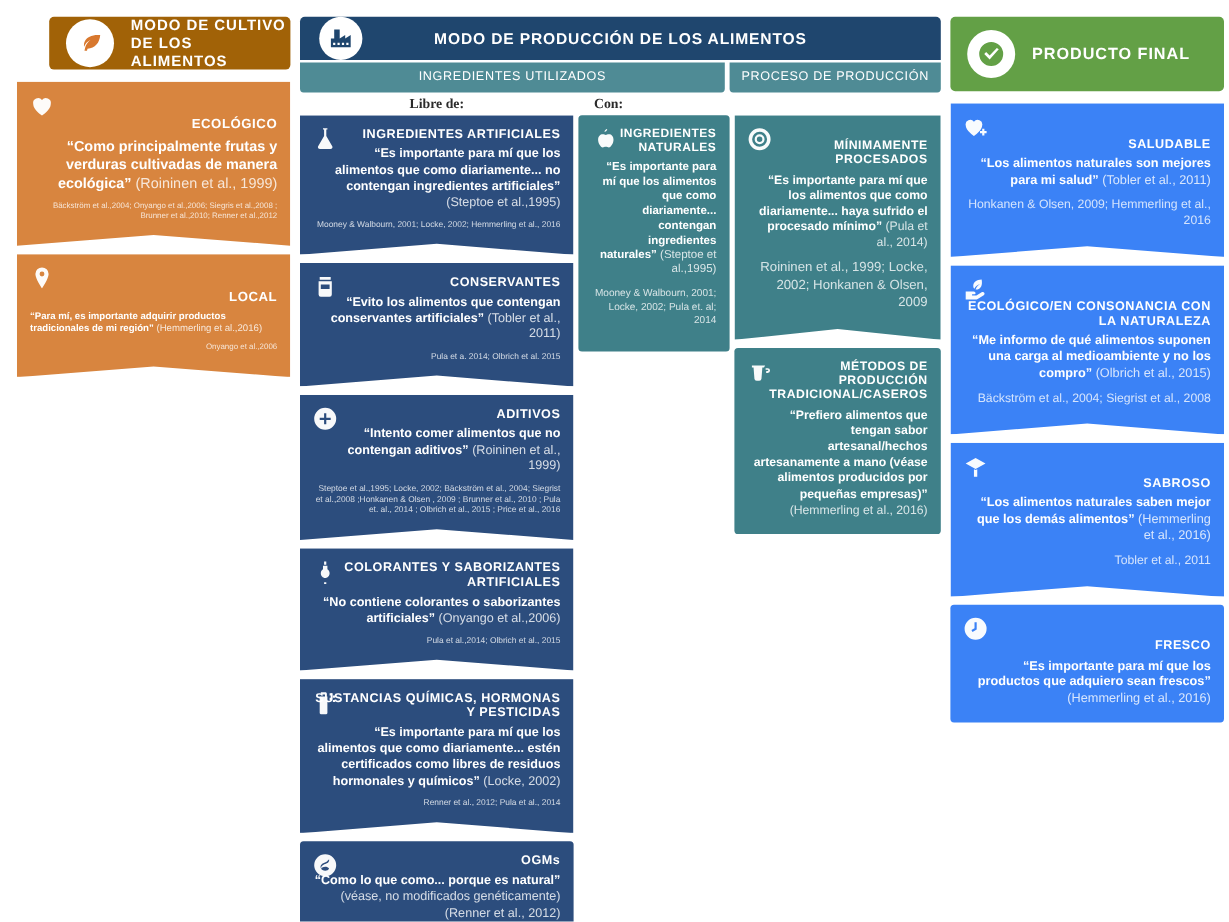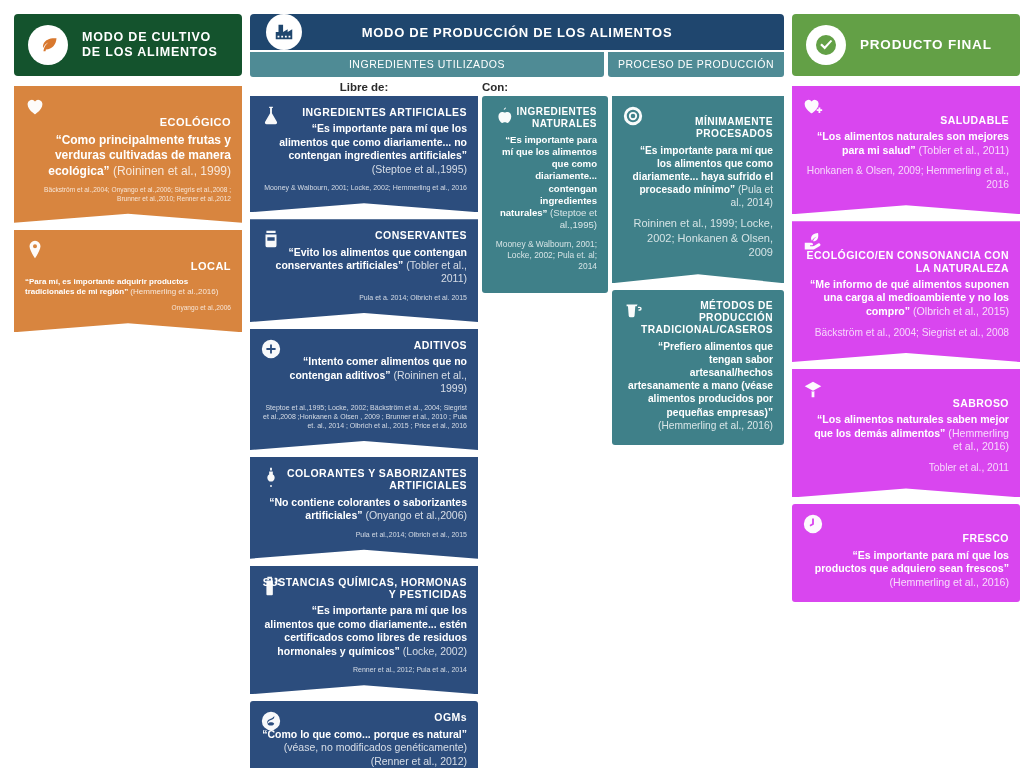--- a/index.html
+++ b/index.html
@@ -74,21 +74,21 @@
     width:40px;height:40px;border-radius:50%;
     background:#fff;flex:0 0 auto;
     margin:0 14px;
     display:flex;align-items:center;justify-content:center;
   }
   .colhead .badge svg{width:24px;height:24px;display:block;}
   .colhead .htxt{line-height:1.2;}
 
   
   .col-left{width:228px;flex:0 0 228px;display:flex;flex-direction:column;}
-  .col-left .colhead{height:62px;background:#14532d;}
+  .col-left .colhead{height:44px;background:#a16207;margin-left:27px;}
   .col-left .colhead .badge svg{fill:#d8782e;}
   .col-left .colhead .htxt{font-size:12.5px;}
   .col-left .gap{height:10px;}
   .col-left .card{background:#d8853f;}
 
   
   .col-mid{width:534px;flex:0 0 534px;display:flex;flex-direction:column;}
   .midhead{
     height:46px;background:#1f466e;border-radius:4px 4px 0 0;
     display:flex;align-items:center;position:relative;
@@ -101,39 +101,39 @@
     pointer-events:none;
   }
   .subhead{display:flex;gap:4px;margin-top:2px;}
   .subhead .sb{
     color:#fff;font-size:10.5px;letter-spacing:.55px;
     text-align:center;padding:6px 0 7px 0;
     border-radius:0 0 3px 3px;
   }
   .sb.ing{flex:0 0 354px;background:#4f8b95;}
   .sb.proc{flex:1;background:#4f8b95;}
-  .axis{display:flex;gap:4px;margin:4px 0 3px 0;}
+  .axis{display:flex;gap:17px;margin:4px 0 3px 0;font-family:Liberation Serif, serif;}
   .axis .a1{flex:0 0 228px;text-align:center;font-size:11.5px;font-weight:bold;color:#2b2b2b;}
   .axis .a2{flex:0 0 126px;font-size:11.5px;font-weight:bold;color:#2b2b2b;}
   .axis .a3{flex:1;}
   .midbody{display:flex;gap:4px;flex:1;}
   .sub-libre{flex:0 0 228px;display:flex;flex-direction:column;}
   .sub-con{flex:0 0 126px;display:flex;flex-direction:column;}
   .sub-proc{flex:1;display:flex;flex-direction:column;}
   .sub-libre .card{background:#2c4d7d;}
   .sub-con .card{background:#3f8089;}
   .sub-proc .card{background:#3f8089;}
 
   
   .col-right{width:228px;flex:0 0 228px;display:flex;flex-direction:column;}
   .col-right .colhead{height:62px;background:#63a046;}
   .col-right .colhead .badge svg{fill:#63a046;}
   .col-right .colhead .htxt{font-size:13.5px;}
   .col-right .gap{height:10px;}
-  .col-right .card{background:#d946ef;}
+  .col-right .card{background:#3b82f6;}
 
   
   .t-sm .ttl{font-size:10.5px;}
   .t-sm .quote{font-size:10.5px;}
   .t-sm .refs{font-size:7px;}
 
   .t-con .ttl{font-size:10px;}
   .t-con .quote{font-size:9.6px;}
   .t-con .refs{font-size:8.4px;}
 

